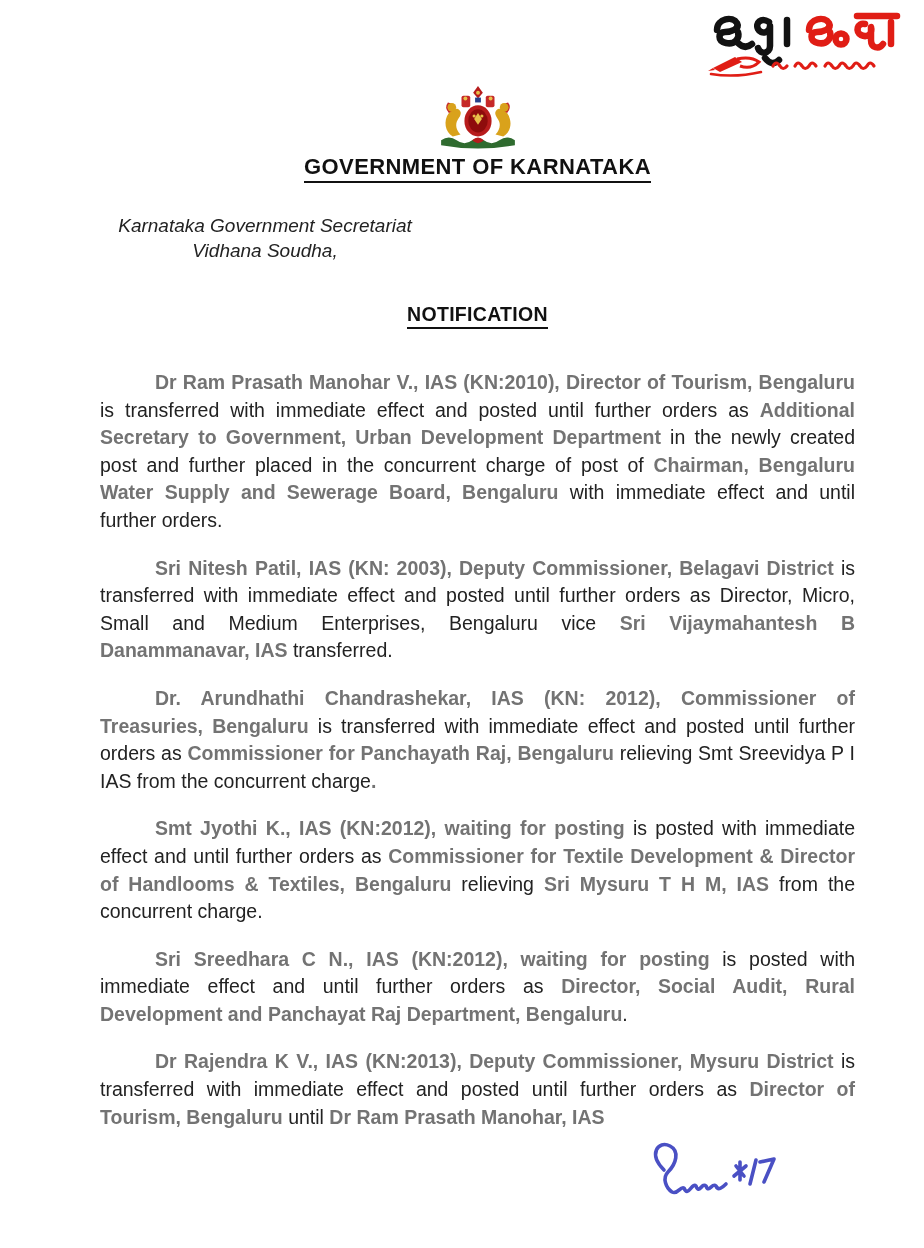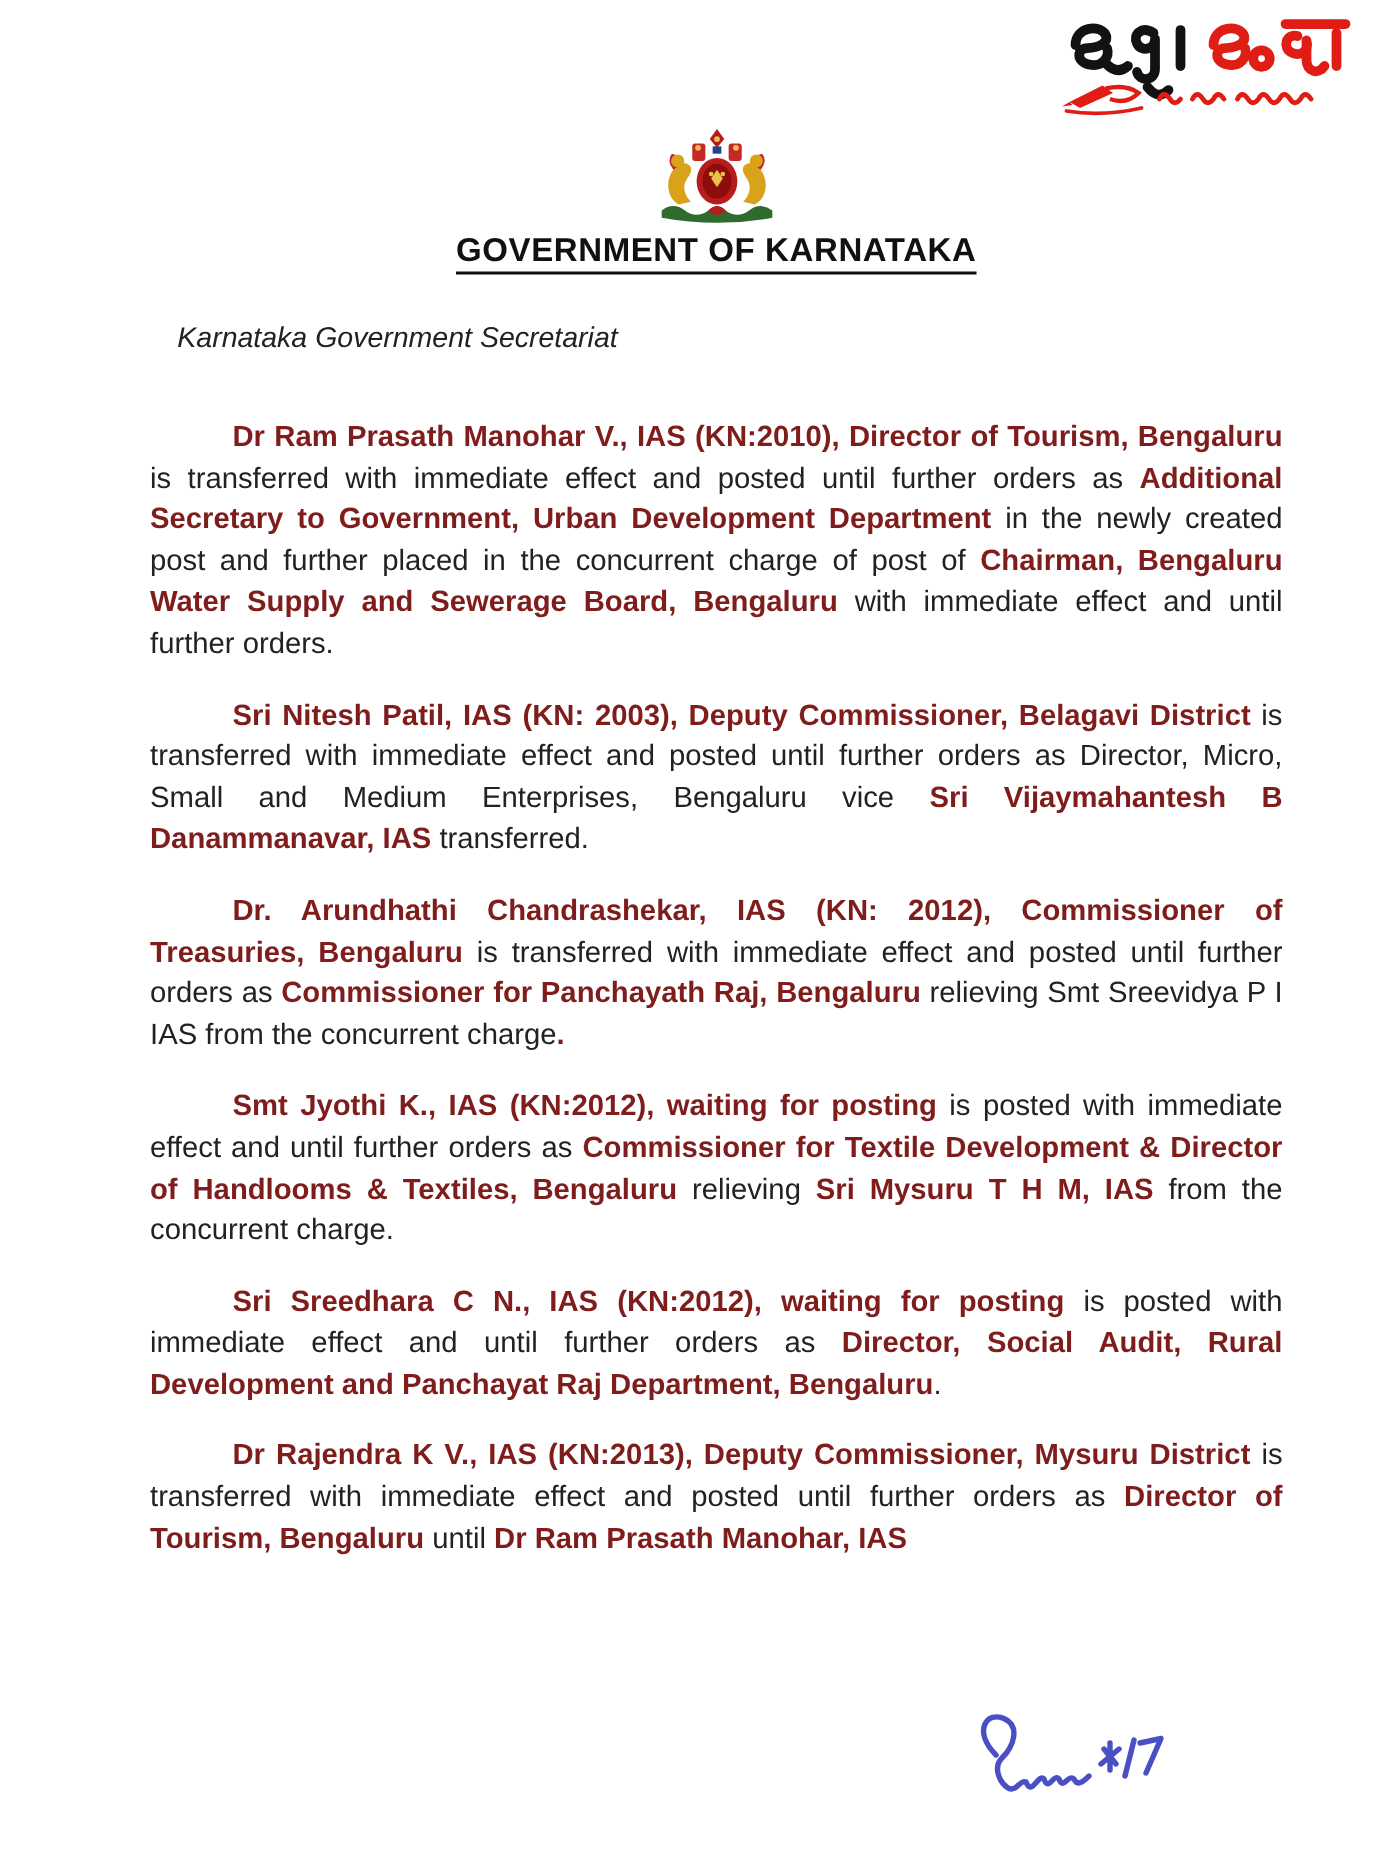--- a/index.html
+++ b/index.html
@@ -65,21 +65,21 @@
   }
   .body-text { margin-top: 40px; }
   .para {
     font-size: 19.5px;
     line-height: 27.6px;
     color: #222;
     text-align: justify;
     text-indent: 55px;
     margin-bottom: 20px;
   }
-  .para .b { font-weight: bold; color: #7f1d1d; }
+  .para .b { font-weight: bold; color: #737373; }
   .signature {
     position: absolute;
     left: 638px;
     top: 1136px;
     width: 160px;
     height: 92px;
   }
 </style>
 </head>
 <body>
@@ -145,23 +145,27 @@
         <path d="M42 58 Q48 52 54 58 Q48 64 42 58 Z" fill="#b71c1c"></path>
       </svg>
       <div>
         <span class="gov-title">GOVERNMENT OF KARNATAKA</span>
       </div>
     </div>
 
     <div class="ref-row">
       <div class="secretariat">
         <div>Karnataka Government Secretariat</div>
+        <div>Vidhana Soudha,</div>
       </div>
     </div>
 
+    <div class="notif-title-wrap">
+      <span class="notif-title">NOTIFICATION</span>
+    </div>
 
     <div class="body-text">
       <p class="para"><span class="b">Dr Ram Prasath Manohar V., IAS (KN:2010), Director of Tourism, Bengaluru</span><span> is transferred with immediate effect and posted until further orders as </span><span class="b">Additional Secretary to Government, Urban Development Department</span><span> in the newly created post and further placed in the concurrent charge of post of </span><span class="b">Chairman, Bengaluru Water Supply and Sewerage Board, Bengaluru</span><span> with immediate effect and until further orders.</span></p>
       <p class="para"><span class="b">Sri Nitesh Patil, IAS (KN: 2003), Deputy Commissioner, Belagavi District</span><span> is transferred with immediate effect and posted until further orders as Director, Micro, Small and Medium Enterprises, Bengaluru vice </span><span class="b">Sri Vijaymahantesh B Danammanavar, IAS</span><span> transferred.</span></p>
       <p class="para"><span class="b">Dr. Arundhathi Chandrashekar, IAS (KN: 2012), Commissioner of Treasuries, Bengaluru</span><span> is transferred with immediate effect and posted until further orders as </span><span class="b">Commissioner for Panchayath Raj, Bengaluru</span><span> relieving Smt Sreevidya P I IAS from the concurrent charge</span><span class="b">.</span></p>
       <p class="para"><span class="b">Smt Jyothi K., IAS (KN:2012), waiting for posting</span><span> is posted with immediate effect and until further orders as </span><span class="b">Commissioner for Textile Development &amp; Director of Handlooms &amp; Textiles, Bengaluru</span><span> relieving </span><span class="b">Sri Mysuru T H M, IAS</span><span> from the concurrent charge.</span></p>
       <p class="para"><span class="b">Sri Sreedhara C N., IAS (KN:2012), waiting for posting</span><span> is posted with immediate effect and until further orders as </span><span class="b">Director, Social Audit, Rural Development and Panchayat Raj Department, Bengaluru</span><span>.</span></p>
       <p class="para"><span class="b">Dr Rajendra K V., IAS (KN:2013), Deputy Commissioner, Mysuru District</span><span> is transferred with immediate effect and posted until further orders as </span><span class="b">Director of Tourism, Bengaluru</span><span> until </span><span class="b">Dr Ram Prasath Manohar, IAS</span></p>
     </div>
   </div>

